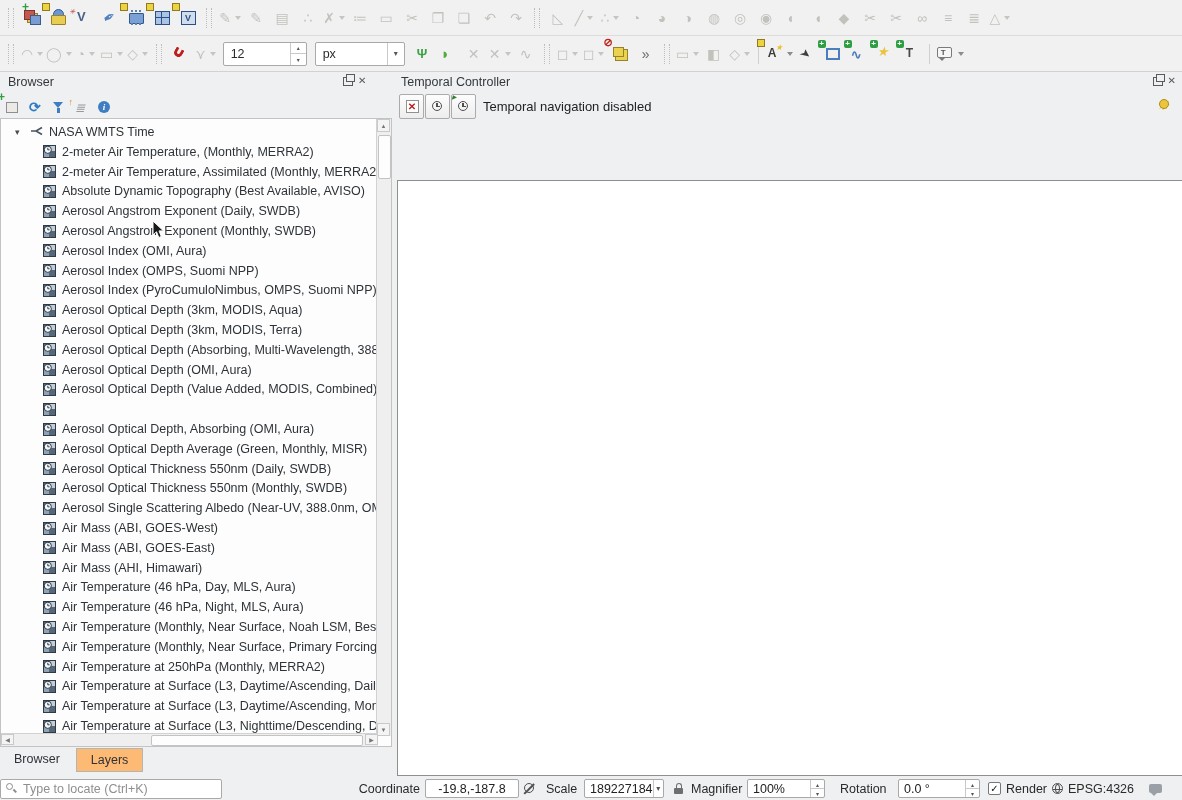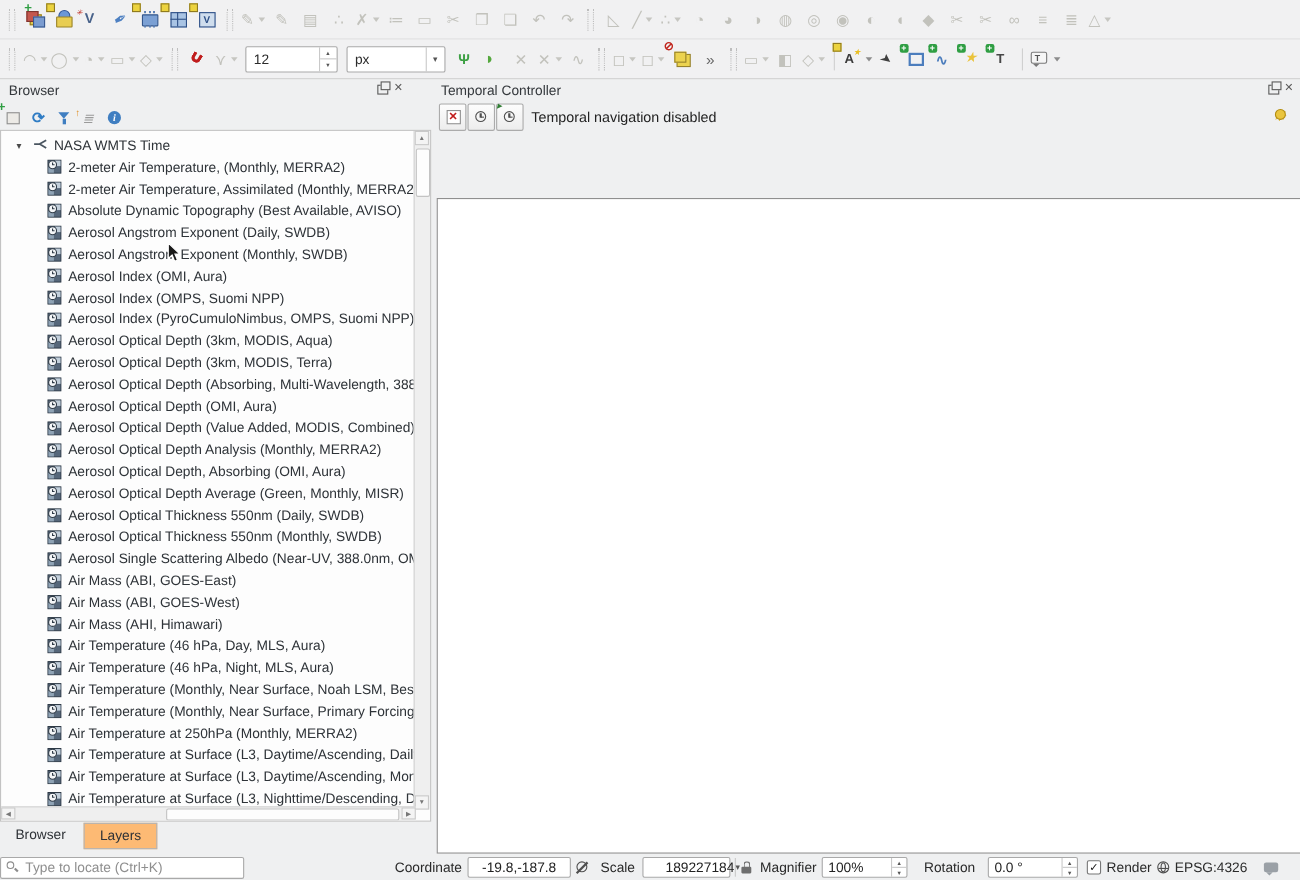--- a/index.html
+++ b/index.html
@@ -670,21 +670,20 @@
   <div class="titem">
     <span class="tico">
       <svg width="13" height="13" viewBox="0 0 13 13">
         <rect x="0.5" y="0.5" width="12" height="12" fill="#56677a" stroke="#2e3a46"></rect>
         <rect x="7" y="1" width="5" height="5" fill="#c2cfdb"></rect>
         <rect x="1" y="7" width="5" height="5" fill="#8fa3b5"></rect>
         <circle cx="4.8" cy="4.8" r="3.6" fill="#f4f6f8" stroke="#2e3a46"></circle>
         <path d="M4.8 2.8 V4.8 H6.6" stroke="#2e3a46" fill="none"></path>
       </svg>
     </span>
-    <span class="tlabel">Aerosol Optical Depth Analysis (Monthly, MERRA2)</span>
   </div>
 
   <div class="titem">
     <span class="tico">
       <svg width="13" height="13" viewBox="0 0 13 13">
         <rect x="0.5" y="0.5" width="12" height="12" fill="#56677a" stroke="#2e3a46"></rect>
         <rect x="7" y="1" width="5" height="5" fill="#c2cfdb"></rect>
         <rect x="1" y="7" width="5" height="5" fill="#8fa3b5"></rect>
         <circle cx="4.8" cy="4.8" r="3.6" fill="#f4f6f8" stroke="#2e3a46"></circle>
         <path d="M4.8 2.8 V4.8 H6.6" stroke="#2e3a46" fill="none"></path>
@@ -748,34 +747,34 @@
   <div class="titem">
     <span class="tico">
       <svg width="13" height="13" viewBox="0 0 13 13">
         <rect x="0.5" y="0.5" width="12" height="12" fill="#56677a" stroke="#2e3a46"></rect>
         <rect x="7" y="1" width="5" height="5" fill="#c2cfdb"></rect>
         <rect x="1" y="7" width="5" height="5" fill="#8fa3b5"></rect>
         <circle cx="4.8" cy="4.8" r="3.6" fill="#f4f6f8" stroke="#2e3a46"></circle>
         <path d="M4.8 2.8 V4.8 H6.6" stroke="#2e3a46" fill="none"></path>
       </svg>
     </span>
+    <span class="tlabel">Air Mass (ABI, GOES-West)</span>
+  </div>
+
+  <div class="titem">
+    <span class="tico">
+      <svg width="13" height="13" viewBox="0 0 13 13">
+        <rect x="0.5" y="0.5" width="12" height="12" fill="#56677a" stroke="#2e3a46"></rect>
+        <rect x="7" y="1" width="5" height="5" fill="#c2cfdb"></rect>
+        <rect x="1" y="7" width="5" height="5" fill="#8fa3b5"></rect>
+        <circle cx="4.8" cy="4.8" r="3.6" fill="#f4f6f8" stroke="#2e3a46"></circle>
+        <path d="M4.8 2.8 V4.8 H6.6" stroke="#2e3a46" fill="none"></path>
+      </svg>
+    </span>
     <span class="tlabel">Air Mass (ABI, GOES-East)</span>
-  </div>
-
-  <div class="titem">
-    <span class="tico">
-      <svg width="13" height="13" viewBox="0 0 13 13">
-        <rect x="0.5" y="0.5" width="12" height="12" fill="#56677a" stroke="#2e3a46"></rect>
-        <rect x="7" y="1" width="5" height="5" fill="#c2cfdb"></rect>
-        <rect x="1" y="7" width="5" height="5" fill="#8fa3b5"></rect>
-        <circle cx="4.8" cy="4.8" r="3.6" fill="#f4f6f8" stroke="#2e3a46"></circle>
-        <path d="M4.8 2.8 V4.8 H6.6" stroke="#2e3a46" fill="none"></path>
-      </svg>
-    </span>
-    <span class="tlabel">Air Mass (ABI, GOES-West)</span>
   </div>
 
   <div class="titem">
     <span class="tico">
       <svg width="13" height="13" viewBox="0 0 13 13">
         <rect x="0.5" y="0.5" width="12" height="12" fill="#56677a" stroke="#2e3a46"></rect>
         <rect x="7" y="1" width="5" height="5" fill="#c2cfdb"></rect>
         <rect x="1" y="7" width="5" height="5" fill="#8fa3b5"></rect>
         <circle cx="4.8" cy="4.8" r="3.6" fill="#f4f6f8" stroke="#2e3a46"></circle>
         <path d="M4.8 2.8 V4.8 H6.6" stroke="#2e3a46" fill="none"></path>
@@ -954,21 +953,21 @@
       <span class="ph">Type to locate (Ctrl+K)</span>
     </div>
     <span class="sb-label" style="left:347px;width:73px;text-align:right;">Coordinate</span>
     <div class="sb-field" style="left:425px;width:94px;justify-content:center;">-19.8,-187.8</div>
     <i class="ic ic-extents sb-ic" style="left:522px;">
         <u></u>
         <s></s>
       </i>
     <span class="sb-label" style="left:546px;">Scale</span>
     <div class="sb-field" style="left:584px;width:80px;">
-      <span style="flex:1;padding-left:20px;">189227184</span>
+      <span style="flex:1;padding-left:5px;">189227184</span>
       <span class="cbtn" style="height:100%;display:flex;">▾</span>
     </div>
     <i class="ic ic-lock sb-ic" style="left:671px;">
         <u></u>
         <s></s>
       </i>
     <span class="sb-label" style="left:691px;">Magnifier</span>
     <div class="sb-field sb-spin" style="left:747px;width:78px;">
       <span style="flex:1;padding-left:5px;">100%</span>
       <span class="arrows" style="display:flex;flex-direction:column;height:100%;border-left:1px solid #c9c9c9;">

